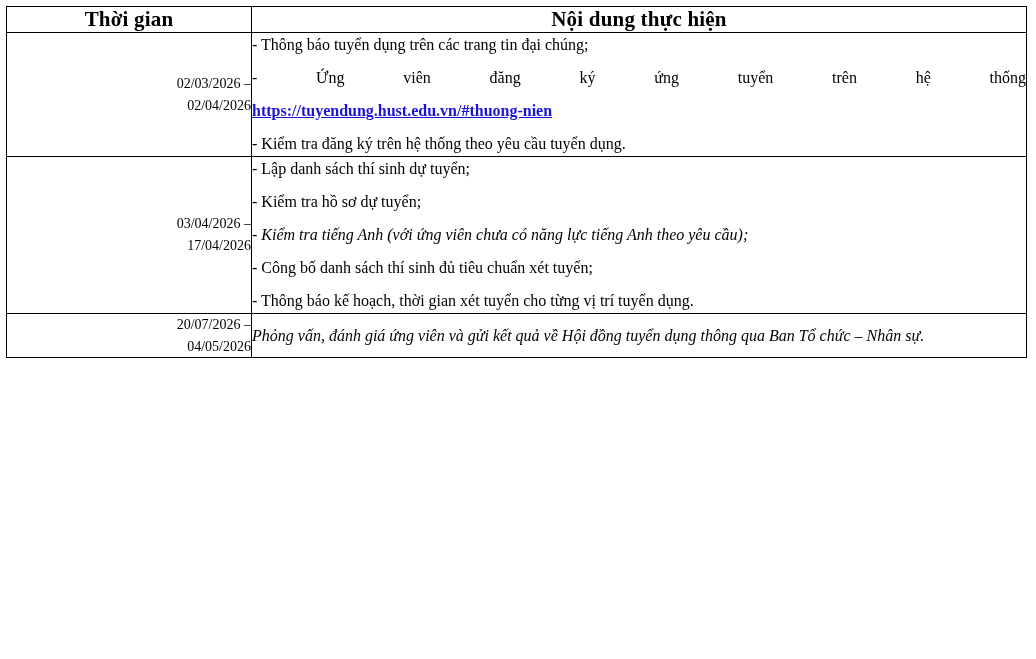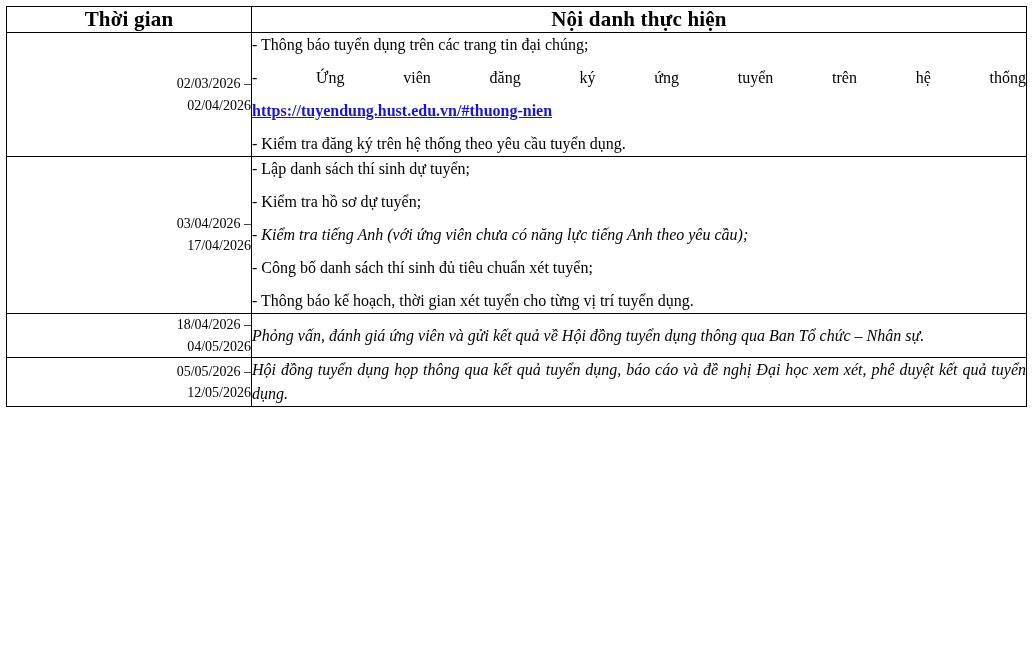--- a/index.html
+++ b/index.html
@@ -79,21 +79,21 @@
 
 <div class="page">
   <table class="schedule">
     <colgroup>
       <col class="col-time">
       <col class="col-content">
     </colgroup>
     <thead>
       <tr>
         <th class="head">Thời gian</th>
-        <th class="head">Nội danh thực hiện</th>
+        <th class="head">Nội dung thực hiện</th>
       </tr>
     </thead>
     <tbody>
       <tr>
         <td class="time">
           <span class="nowrap">02/03/2026 –</span><br>
           <span class="nowrap">02/04/2026</span>
         </td>
         <td class="content">
           <p>- Thông báo tuyển dụng trên các trang tin đại chúng;</p>
@@ -110,31 +110,22 @@
         <td class="content">
           <p>- Lập danh sách thí sinh dự tuyển;</p>
           <p>- Kiểm tra hồ sơ dự tuyển;</p>
           <p class="just-normal">- Kiểm tra tiếng Anh (với ứng viên chưa có năng lực tiếng Anh theo yêu cầu);</p>
           <p>- Công bố danh sách thí sinh đủ tiêu chuẩn xét tuyển;</p>
           <p>- Thông báo kế hoạch, thời gian xét tuyển cho từng vị trí tuyển dụng.</p>
         </td>
       </tr>
       <tr>
         <td class="time">
-          <span class="nowrap">18/04/2026 –</span><br>
+          <span class="nowrap">20/07/2026 –</span><br>
           <span class="nowrap">04/05/2026</span>
         </td>
         <td class="content">
           <p class="just-normal">Phỏng vấn, đánh giá ứng viên và gửi kết quả về Hội đồng tuyển dụng thông qua Ban Tổ chức – Nhân sự.</p>
-        </td>
-      </tr>
-      <tr>
-        <td class="time">
-          <span class="nowrap">05/05/2026 –</span><br>
-          <span class="nowrap">12/05/2026</span>
-        </td>
-        <td class="content">
-          <p class="just-normal">Hội đồng tuyển dụng họp thông qua kết quả tuyển dụng, báo cáo và đề nghị Đại học xem xét, phê duyệt kết quả tuyển dụng.</p>
         </td>
       </tr>
     </tbody>
   </table>
 </div>
 
 </body></html>

